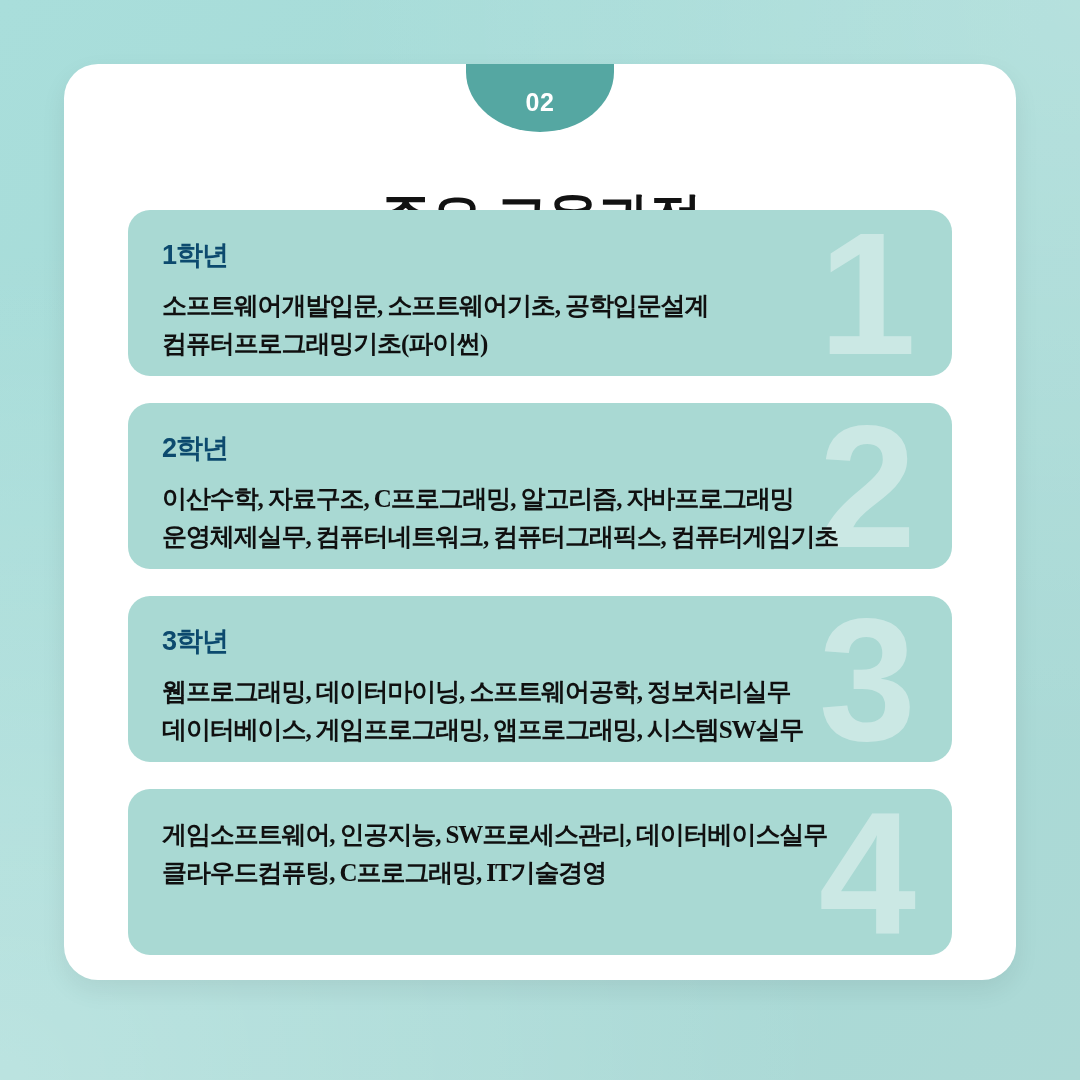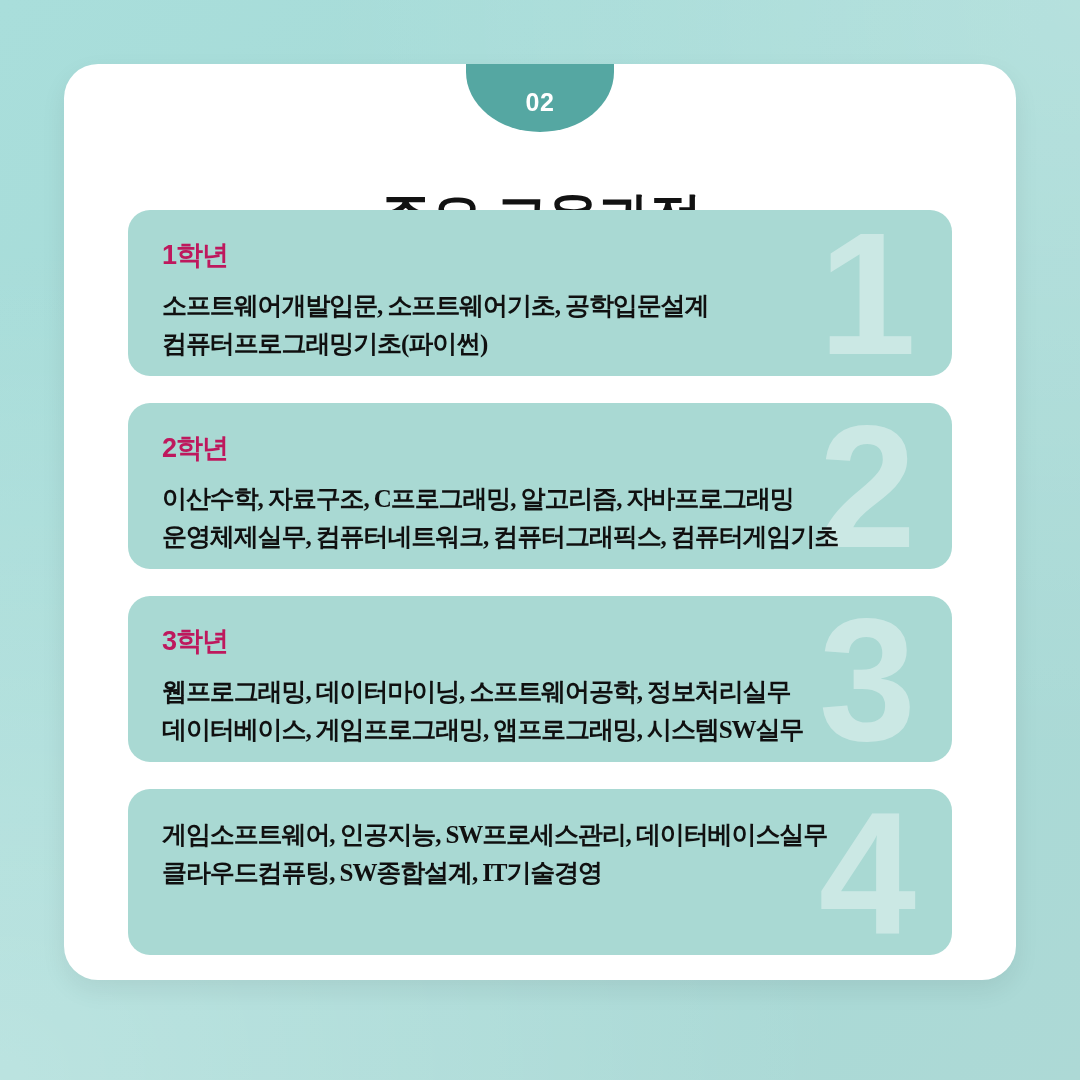--- a/index.html
+++ b/index.html
@@ -102,21 +102,21 @@
     line-height: 1;
     letter-spacing: -6px;
     user-select: none;
   }
 
   .row-year {
     position: relative;
     z-index: 2;
     font-size: 27px;
     font-weight: bold;
-    color: #be185d;
+    color: #0c4a6e;
     letter-spacing: -1px;
     margin-bottom: 14px;
   }
 
   .row-lines {
     position: relative;
     z-index: 2;
   }
   .row-lines .line {
     font-size: 25px;
@@ -167,18 +167,18 @@
       <div class="row-lines">
         <div class="line">웹프로그래밍, 데이터마이닝, 소프트웨어공학, 정보처리실무</div>
         <div class="line">데이터베이스, 게임프로그래밍, 앱프로그래밍, 시스템SW실무</div>
       </div>
     </div>
 
     <div class="row">
       <div class="ghost-num">4</div>
       <div class="row-lines">
         <div class="line">게임소프트웨어, 인공지능, SW프로세스관리, 데이터베이스실무</div>
-        <div class="line">클라우드컴퓨팅, SW종합설계, IT기술경영</div>
+        <div class="line">클라우드컴퓨팅, C프로그래밍, IT기술경영</div>
       </div>
     </div>
 
   </div>
 </div>
 
 </body></html>

